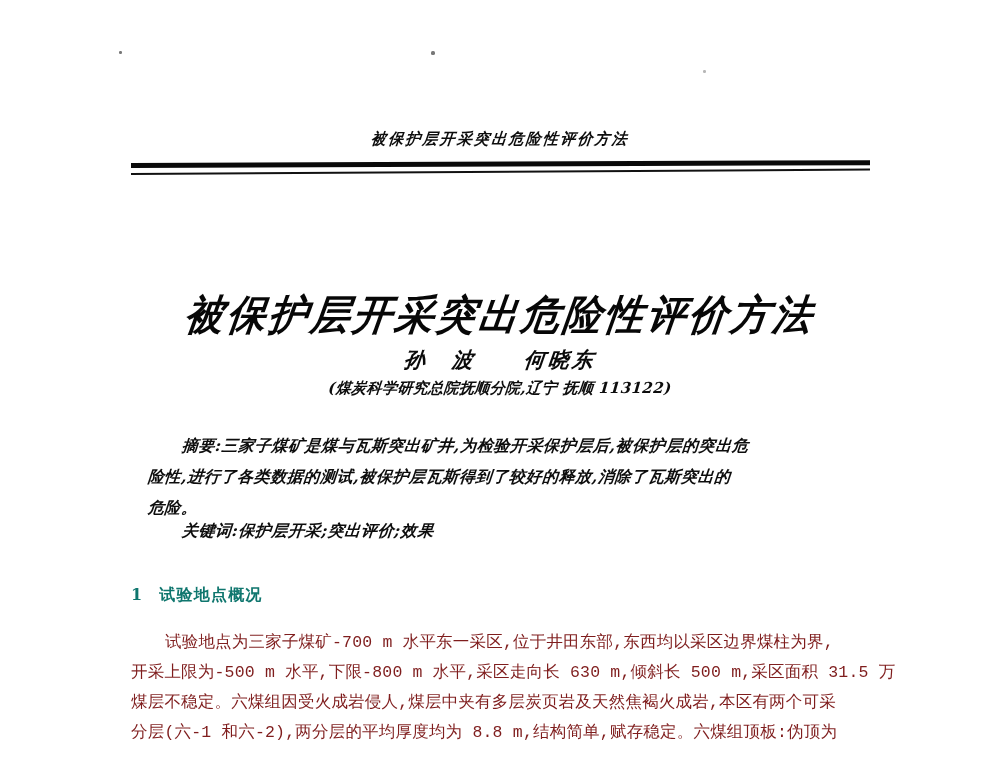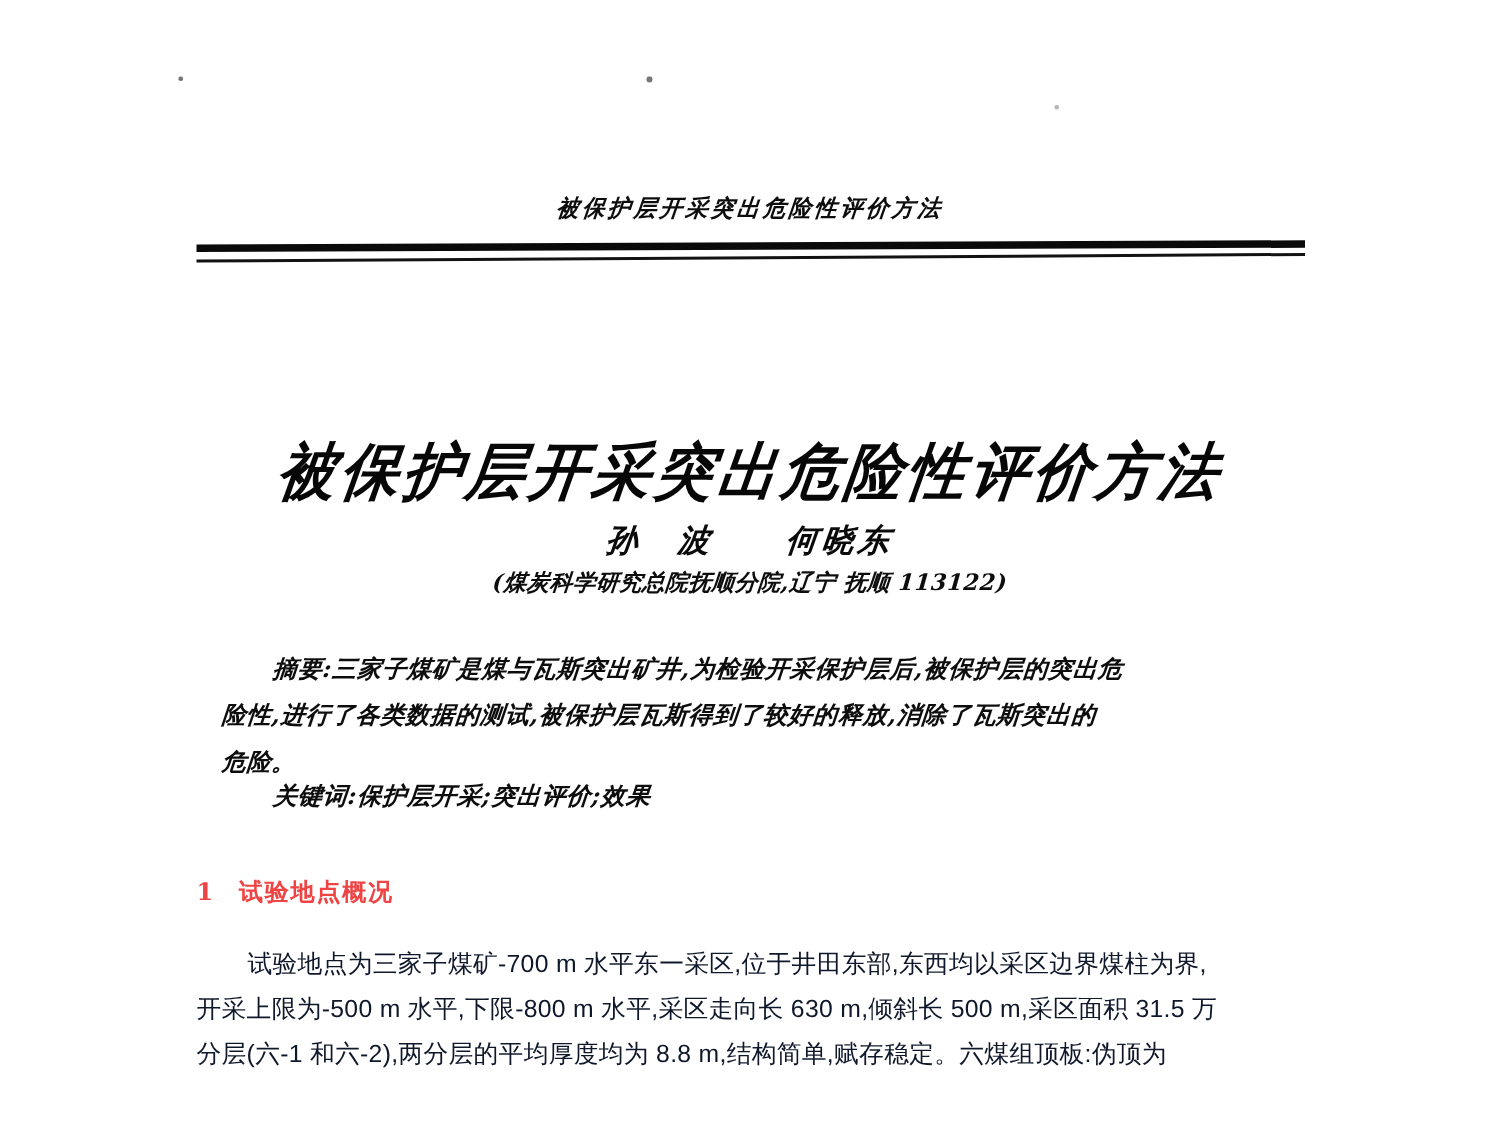--- a/index.html
+++ b/index.html
@@ -149,39 +149,39 @@
   }
 
   
   .section-head {
     position: absolute;
     left: 131px;
     top: 585px;
     font-size: 16px;
     font-weight: 800;
     letter-spacing: 1.2px;
-    color: #ef4444;
+    color: #0f766e;
     white-space: nowrap;
   }
   .section-num { margin-right: 16px; }
 
   
   .body-block {
     position: absolute;
     left: 131px;
     top: 628px;
     width: 742px;
   }
   .body-line {
     font-size: 16.5px;
     line-height: 30px;
     letter-spacing: .2px;
     white-space: nowrap;
-    color: #0f172a;
-    font-family: Liberation Sans, sans-serif;
+    color: #7f1d1d;
+    font-family: Liberation Mono, monospace;
   }
   .body-line.indent { padding-left: 34px; }
   .body-line sup {
     font-size: 10px;
     vertical-align: super;
     line-height: 0;
   }
 </style>
 </head>
 <body>
@@ -213,16 +213,17 @@
 
   <div class="keywords">关键词:保护层开采;突出评价;效果</div>
 
   <div class="section-head">
     <span class="section-num">1</span><span>试验地点概况</span>
   </div>
 
   <div class="body-block">
     <div class="body-line indent">试验地点为三家子煤矿-700 m 水平东一采区,位于井田东部,东西均以采区边界煤柱为界,</div>
     <div class="body-line">开采上限为-500 m 水平,下限-800 m 水平,采区走向长 630 m,倾斜长 500 m,采区面积 31.5 万</div>
+    <div class="body-line">煤层不稳定。六煤组因受火成岩侵人,煤层中夹有多层炭页岩及天然焦褐火成岩,本区有两个可采</div>
     <div class="body-line">分层(六-1 和六-2),两分层的平均厚度均为 8.8 m,结构简单,赋存稳定。六煤组顶板:伪顶为</div>
   </div>
 
 </div>
 
 </body></html>

